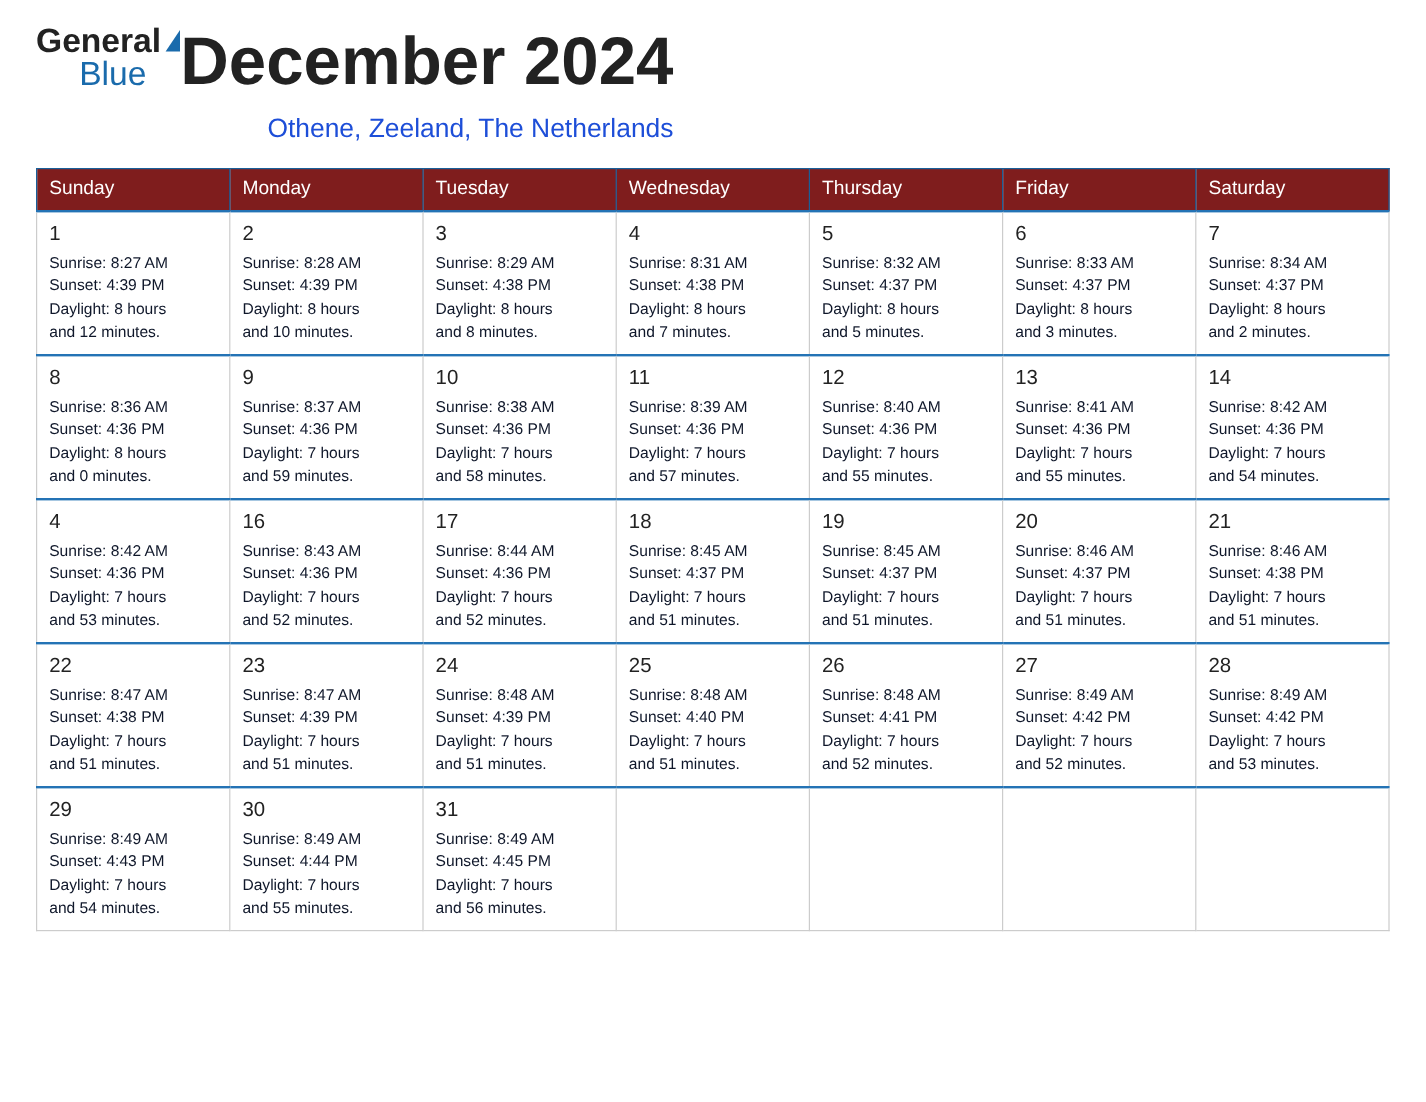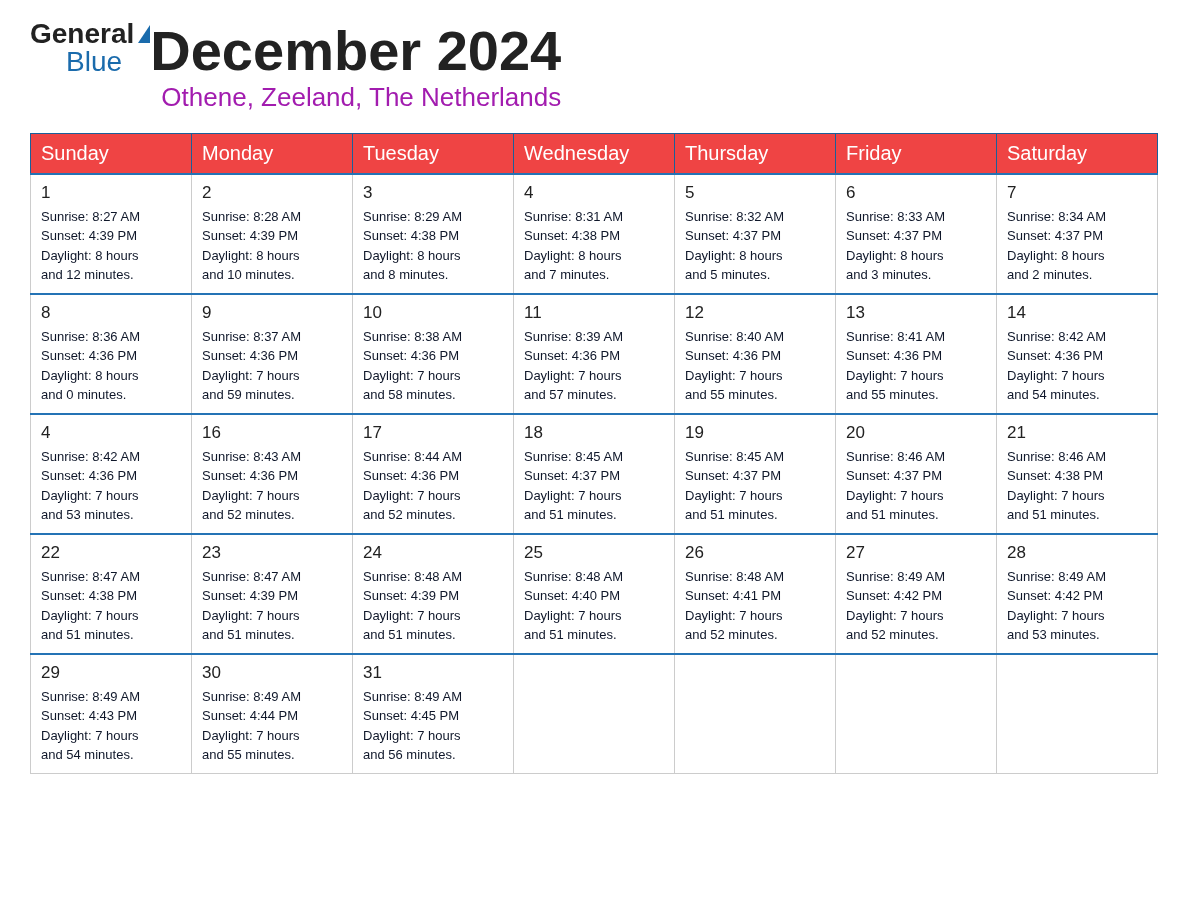--- a/index.html
+++ b/index.html
@@ -45,33 +45,33 @@
     .title-block {
       text-align: right;
     }
     .calendar-title {
       font-size: 56px;
       font-weight: bold;
       color: #222;
       line-height: 1.1;
     }
     .calendar-subtitle {
-      font-size: 26px;
-      color: #a21caf;
-      margin-top: 0;
+      font-size: 22px;
+      color: #1d4ed8;
+      margin-top: 12px;
     }
     table {
       width: 100%;
       border-collapse: collapse;
       table-layout: fixed;
     }
     thead tr th {
-      background: #ef4444;
+      background: #7f1d1d;
       color: #fff;
-      font-size: 20px;
+      font-size: 16px;
       font-weight: normal;
       padding: 8px 10px;
       text-align: left;
       border: 1px solid #1a5f99;
     }
     tbody tr td {
       vertical-align: top;
       padding: 8px 10px;
       font-size: 13px;
       color: #222;

